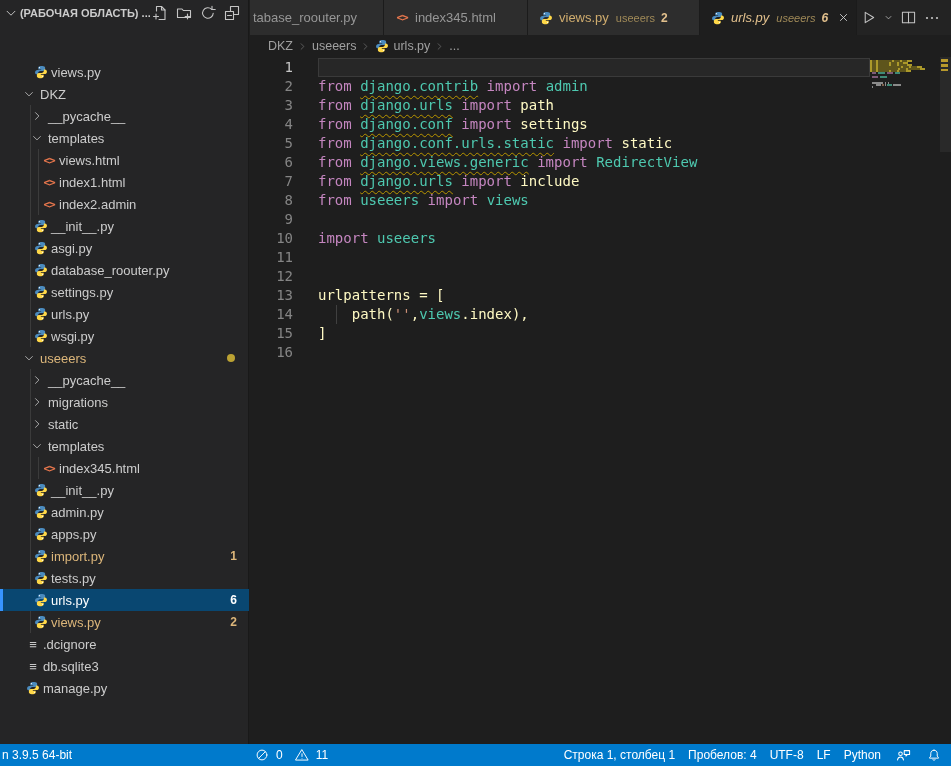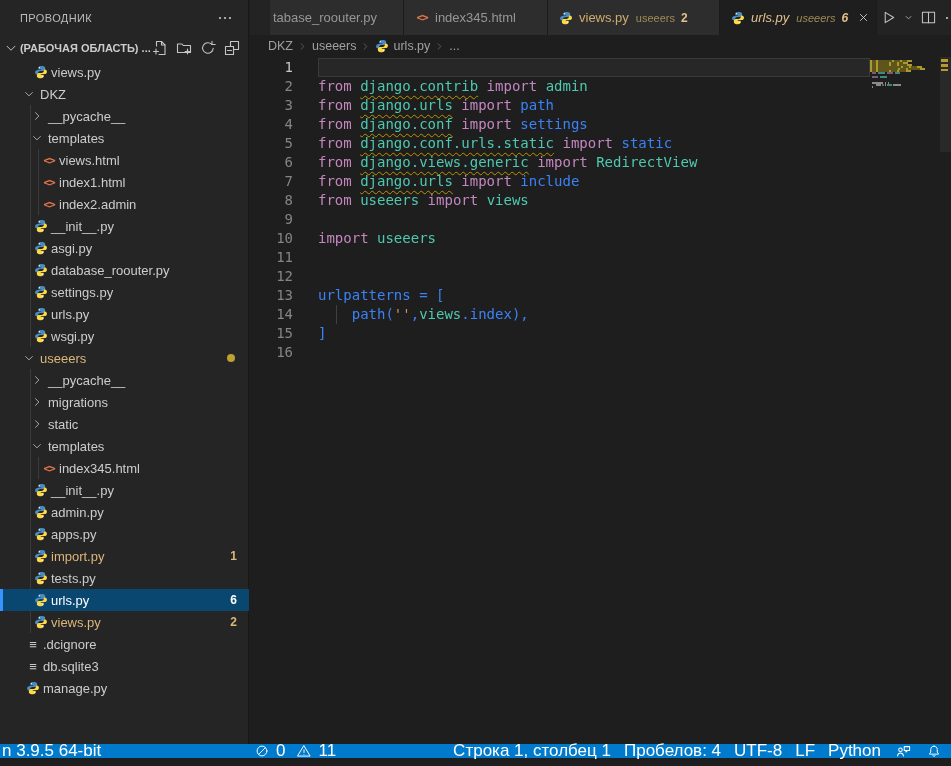--- a/index.html
+++ b/index.html
@@ -45,21 +45,21 @@
 
   .outline-header { position:absolute; left:0; top:722px; width:249px; height:22px;
     display:flex; align-items:center; font-size:11px; font-weight:bold; color:#cccccc;
     border-top:1px solid #333333; padding-left:4px; }
   .outline-header .chev { display:inline-flex; width:16px; color:#c5c5c5; }
 
   
   .main { position:absolute; left:250px; top:0; width:701px; height:744px; background:#1e1e1e; }
   .tabbar { position:absolute; left:0; top:0; width:701px; height:35px; background:#232323;
     display:flex; }
-  .tabs { display:flex; height:35px;margin-left:20px; }
+  .tabs { display:flex; height:35px; }
   .tab { height:35px; display:flex; align-items:center; padding:0 10px;
     background:#2d2d2d; border-right:1px solid #1b1b1b; font-size:13px; color:#969696;
     cursor:pointer; overflow:hidden; white-space:nowrap; }
   .tab.first { padding-left:3px; }
   .tab.active { background:#1e1e1e; }
   .tab .ficon { display:inline-flex; width:16px; margin-right:5px; flex:none;
     align-items:center; justify-content:center; }
   .tab .tlabel.modified { color:#CFAC6E; }
   .tab.active .tlabel.modified { color:#E2C08D; }
   .tab .tlabel.italic, .tab .tdesc.italic, .tab .tbadge.italic { font-style:italic; }
@@ -89,63 +89,53 @@
     color:#858585; line-height:19px; }
   .gutter .ln { height:19px; }
   .gutter .ln.cur { color:#c6c6c6; }
   .codelines { position:absolute; left:68px; top:1px; line-height:19px; color:#d4d4d4;
     white-space:pre; }
   .cl { height:19px; position:relative; z-index:2; }
   .kw { color:#C586C0; }
   .mod { color:#4EC9B0; }
   .modw { color:#4EC9B0; text-decoration:underline wavy #B89500 1px;
     text-underline-offset:3.5px; }
-  .df { color:#3b82f6; }
+  .df { color:#fef9c3; }
   .str { color:#CE9178; }
   .indent-guide { position:absolute; left:86px; top:248px; width:1px; height:19px;
     background:#404040; }
 
   
   .minimap { position:absolute; left:620px; top:0; width:70px; height:687px; }
   .mm-warnbg { position:absolute; top:0; height:2px; background:#AB992A; }
   .mm-bar { position:absolute; top:0; height:2px; }
   .ruler { position:absolute; left:690px; top:0; width:11px; height:687px; }
   .ruler .slider { position:absolute; left:0; top:0; width:11px; height:95px;
     background:rgba(121,121,121,.12); }
   .ruler .mark { position:absolute; left:1px; width:7px; background:#B8992C; }
 
   
-  .statusbar { position:absolute; left:0; top:744px; width:951px; height:14px;
+  .statusbar { position:absolute; left:0; top:744px; width:951px; height:22px;
     background:#007ACC; color:#ffffff; display:flex; align-items:center;
-    font-size:17px;text-align:center; }
+    font-size:12px;text-align:center; }
   .sb-left { display:flex; align-items:center; height:22px; }
   .sb-right { margin-left:auto; display:flex; align-items:center; gap:13px;
     padding-right:8px; height:22px; }
   .sb-item { display:flex; align-items:center; gap:4px; cursor:pointer; height:22px; }
   .sb-item .icon-btn { width:18px; height:18px; color:#ffffff; }
   #sb-interpreter { padding-left:2px; }
   #sb-problems { position:absolute; left:253px; display:flex; align-items:center; gap:4px; }
   .sb-num { margin-left:1px; }
 </style>
 </head>
 <body>
 
 <div class="app">
 
   <aside class="sidebar">
-    <div class="sidebar-title">
-      <span class="ttl">ПРОВОДНИК</span>
-      <span class="icon-btn" id="explorer-more">
-          <svg width="16" height="16" viewBox="0 0 16 16" fill="none" stroke="currentColor" stroke-width="1.1" stroke-linecap="round" stroke-linejoin="round">
-            <circle cx="3" cy="8" r="1.1" fill="currentColor" stroke="none"></circle>
-            <circle cx="8" cy="8" r="1.1" fill="currentColor" stroke="none"></circle>
-            <circle cx="13" cy="8" r="1.1" fill="currentColor" stroke="none"></circle>
-          </svg>
-        </span>
-    </div>
     <div class="ws-header">
       <span class="chev" id="ws-chev">
           <svg width="14" height="14" viewBox="0 0 16 16" fill="none" stroke="currentColor" stroke-width="1.1" stroke-linecap="round" stroke-linejoin="round">
             <polyline points="3.5,6 8,10.5 12.5,6"></polyline>
           </svg>
         </span>
       <span class="ws-label">(РАБОЧАЯ ОБЛАСТЬ) ...</span>
       <span class="ws-actions" id="ws-actions">
           <span class="icon-btn">
             <svg width="16" height="16" viewBox="0 0 16 16" fill="none" stroke="currentColor" stroke-width="1.1" stroke-linecap="round" stroke-linejoin="round">

